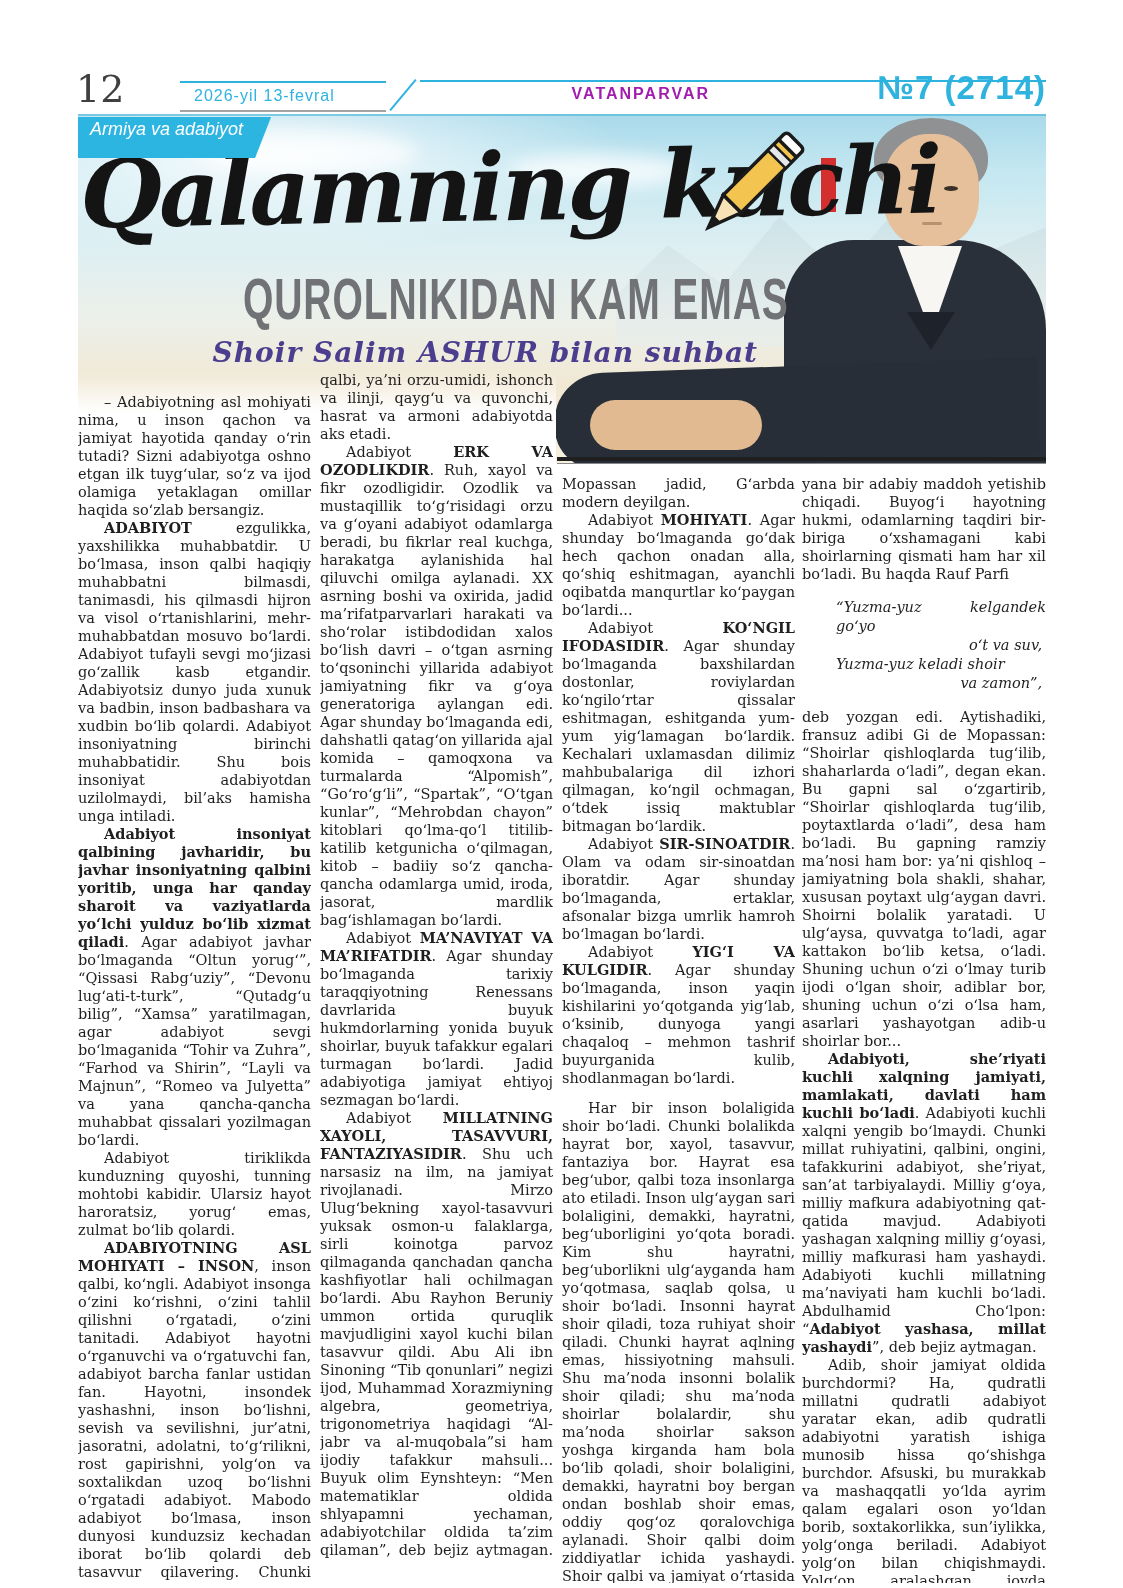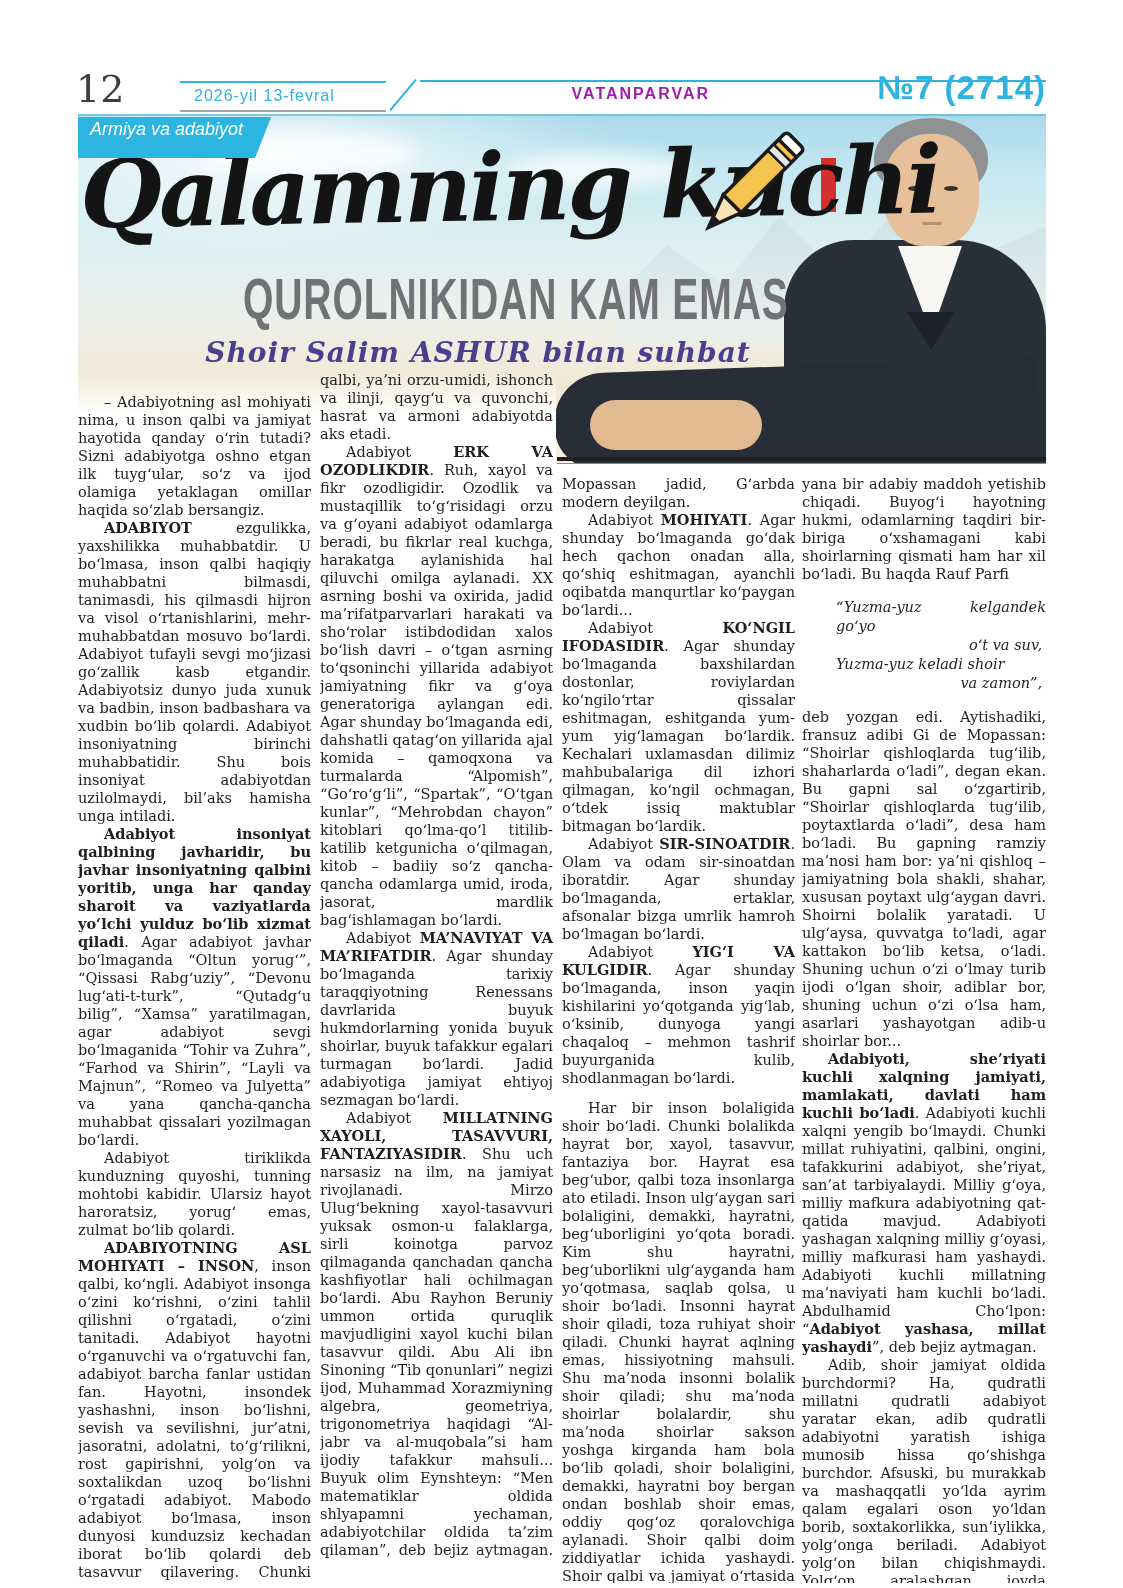--- a/index.html
+++ b/index.html
@@ -35,21 +35,21 @@
              background:linear-gradient(180deg,#b9d3da,#e7efef);
              clip-path:polygon(0 72%,12% 44%,25% 66%,38% 28%,52% 60%,66% 22%,80% 54%,100% 34%,100% 100%,0 100%);}
   .hero-fade{position:absolute;left:0;top:258px;width:478px;height:91px;
              background:linear-gradient(180deg,rgba(255,255,255,0),#ffffff 45%);}
   .hero-title{position:absolute;left:2px;top:26px;font-family:"DejaVu Serif",serif;font-style:italic;
               font-weight:bold;font-size:94px;line-height:1;color:#141414;letter-spacing:-3px;
               white-space:nowrap;transform:rotate(-1deg);}
   .hero-sub{position:absolute;left:120px;top:151px;width:600px;text-align:center;
             font-family:"Liberation Sans",sans-serif;font-weight:bold;font-size:46px;color:#717275;
             letter-spacing:1px;transform:scale(.85,1.25);transform-origin:center top;white-space:nowrap;}
-  .hero-byline{position:absolute;left:120px;top:222px;width:560px;text-align:center;
+  .hero-byline{position:absolute;left:120px;top:222px;width:560px;text-align:right;
                font-family:"DejaVu Serif",serif;font-style:italic;font-weight:bold;font-size:28px;
                color:#4b3e8e;letter-spacing:1px;white-space:nowrap;}
   .pencil{position:absolute;left:600px;top:4px;width:140px;height:140px;}
   
   .photo-man{position:absolute;left:648px;top:0;width:320px;height:349px;}
   .red-bar{position:absolute;left:95px;top:44px;width:15px;height:54px;background:#d32f2f;}
   .m-hair{position:absolute;left:148px;top:4px;width:114px;height:80px;background:#8f9192;
           border-radius:50% 50% 46% 46%;}
   .m-face{position:absolute;left:157px;top:20px;width:96px;height:112px;background:#e6c09a;
           border-radius:46% 46% 42% 42%;}
@@ -131,21 +131,21 @@
       </g>
     </svg>
     <div class="hero-sub">QUROLNIKIDAN KAM EMAS</div>
     <div class="hero-byline">Shoir Salim ASHUR bilan suhbat</div>
   </div>
 
   <div class="photo-rule"></div>
   <div class="photo-rule2"></div>
 
   <div class="col" id="col1">
-      <p class="para indent"><span>– Adabiyotning asl mohiyati nima, u inson qalbi va jamiyat hayotida qanday o‘rin tutadi? Sizni adabiyotga oshno etgan ilk tuyg‘ular, so‘z va ijod olamiga yetaklagan omillar haqida so‘zlab bersangiz.</span></p>
+      <p class="para indent"><span>– Adabiyotning asl mohiyati nima, u inson qachon va jamiyat hayotida qanday o‘rin tutadi? Sizni adabiyotga oshno etgan ilk tuyg‘ular, so‘z va ijod olamiga yetaklagan omillar haqida so‘zlab bersangiz.</span></p>
       <p class="para indent"><span class="b">ADABIYOT</span><span> ezgulikka, yaxshilikka muhabbatdir. U bo‘lmasa, inson qalbi haqiqiy muhabbatni bilmasdi, tanimasdi, his qilmasdi hijron va visol o‘rtanishlarini, mehr-muhabbatdan mosuvo bo‘lardi. Adabiyot tufayli sevgi mo‘jizasi go‘zallik kasb etgandir. Adabiyotsiz dunyo juda xunuk va badbin, inson badbashara va xudbin bo‘lib qolardi. Adabiyot insoniyatning birinchi muhabbatidir. Shu bois insoniyat adabiyotdan uzilolmaydi, bil’aks hamisha unga intiladi.</span></p>
       <p class="para indent"><span class="b">Adabiyot insoniyat qalbining javharidir, bu javhar insoniyatning qalbini yoritib, unga har qanday sharoit va vaziyatlarda yo‘lchi yulduz bo‘lib xizmat qiladi</span><span>. Agar adabiyot javhar bo‘lmaganda “Oltun yorug‘”, “Qissasi Rabg‘uziy”, “Devonu lug‘ati-t-turk”, “Qutadg‘u bilig”, “Xamsa” yaratilmagan, agar adabiyot sevgi bo‘lmaganida “Tohir va Zuhra”, “Farhod va Shirin”, “Layli va Majnun”, “Romeo va Julyetta” va yana qancha-qancha muhabbat qissalari yozilmagan bo‘lardi.</span></p>
       <p class="para indent"><span>Adabiyot tiriklikda kunduzning quyoshi, tunning mohtobi kabidir. Ularsiz hayot haroratsiz, yorug‘ emas, zulmat bo‘lib qolardi.</span></p>
       <p class="para indent"><span class="b">ADABIYOTNING ASL MOHIYATI – INSON</span><span>, inson qalbi, ko‘ngli. Adabiyot insonga o‘zini ko‘rishni, o‘zini tahlil qilishni o‘rgatadi, o‘zini tanitadi. Adabiyot hayotni o‘rganuvchi va o‘rgatuvchi fan, adabiyot barcha fanlar ustidan fan. Hayotni, insondek yashashni, inson bo‘lishni, sevish va sevilishni, jur’atni, jasoratni, adolatni, to‘g‘rilikni, rost gapirishni, yolg‘on va soxtalikdan uzoq bo‘lishni o‘rgatadi adabiyot. Mabodo adabiyot bo‘lmasa, inson dunyosi kunduzsiz kechadan iborat bo‘lib qolardi deb tasavvur qilavering. Chunki adabiyot inson qalbiga ezgulik va yaxshilikdek ozuqa beradi, tiriklikka ezgulik va yaxshilik ulashadi. Adabiyot –inson qalbining, ruhiyatining tarbiyachisi, muallimi. Millatning</span></p>
     </div>
   <div class="col" id="col2">
       <p class="para"><span>qalbi, ya’ni orzu-umidi, ishonch va ilinji, qayg‘u va quvonchi, hasrat va armoni adabiyotda aks etadi.</span></p>
       <p class="para indent"><span>Adabiyot </span><span class="b">ERK VA OZODLIKDIR</span><span>. Ruh, xayol va fikr ozodligidir. Ozodlik va mustaqillik to‘g‘risidagi orzu va g‘oyani adabiyot odamlarga beradi, bu fikrlar real kuchga, harakatga aylanishida hal qiluvchi omilga aylanadi. XX asrning boshi va oxirida, jadid ma’rifatparvarlari harakati va sho‘rolar istibdodidan xalos bo‘lish davri – o‘tgan asrning to‘qsoninchi yillarida adabiyot jamiyatning fikr va g‘oya generatoriga aylangan edi. Agar shunday bo‘lmaganda edi, dahshatli qatag‘on yillarida ajal komida – qamoqxona va turmalarda “Alpomish”, “Go‘ro‘g‘li”, “Spartak”, “O‘tgan kunlar”, “Mehrobdan chayon” kitoblari qo‘lma-qo‘l titilib-katilib ketgunicha o‘qilmagan, kitob – badiiy so‘z qancha-qancha odamlarga umid, iroda, jasorat, mardlik bag‘ishlamagan bo‘lardi.</span></p>
       <p class="para indent"><span>Adabiyot </span><span class="b">MA’NAVIYAT VA MA’RIFATDIR</span><span>. Agar shunday bo‘lmaganda tarixiy taraqqiyotning Renessans davrlarida buyuk hukmdorlarning yonida buyuk shoirlar, buyuk tafakkur egalari turmagan bo‘lardi. Jadid adabiyotiga jamiyat ehtiyoj sezmagan bo‘lardi.</span></p>
       <p class="para indent"><span>Adabiyot </span><span class="b">MILLATNING XAYOLI, TASAVVURI, FANTAZIYASIDIR</span><span>. Shu uch narsasiz na ilm, na jamiyat rivojlanadi. Mirzo Ulug‘bekning xayol-tasavvuri yuksak osmon-u falaklarga, sirli koinotga parvoz qilmaganda qanchadan qancha kashfiyotlar hali ochilmagan bo‘lardi. Abu Rayhon Beruniy ummon ortida quruqlik mavjudligini xayol kuchi bilan tasavvur qildi. Abu Ali ibn Sinoning “Tib qonunlari” negizi ijod, Muhammad Xorazmiyning algebra, geometriya, trigonometriya haqidagi “Al-jabr va al-muqobala”si ham ijodiy tafakkur mahsuli... Buyuk olim Eynshteyn: “Men matematiklar oldida shlyapamni yechaman, adabiyotchilar oldida ta’zim qilaman”, deb bejiz aytmagan. Demak, ilmning mohiyati ijoddir. Ijodni yurgizuvchi kuch esa o‘zgarish, yangilik, islohdir. U</span></p>

